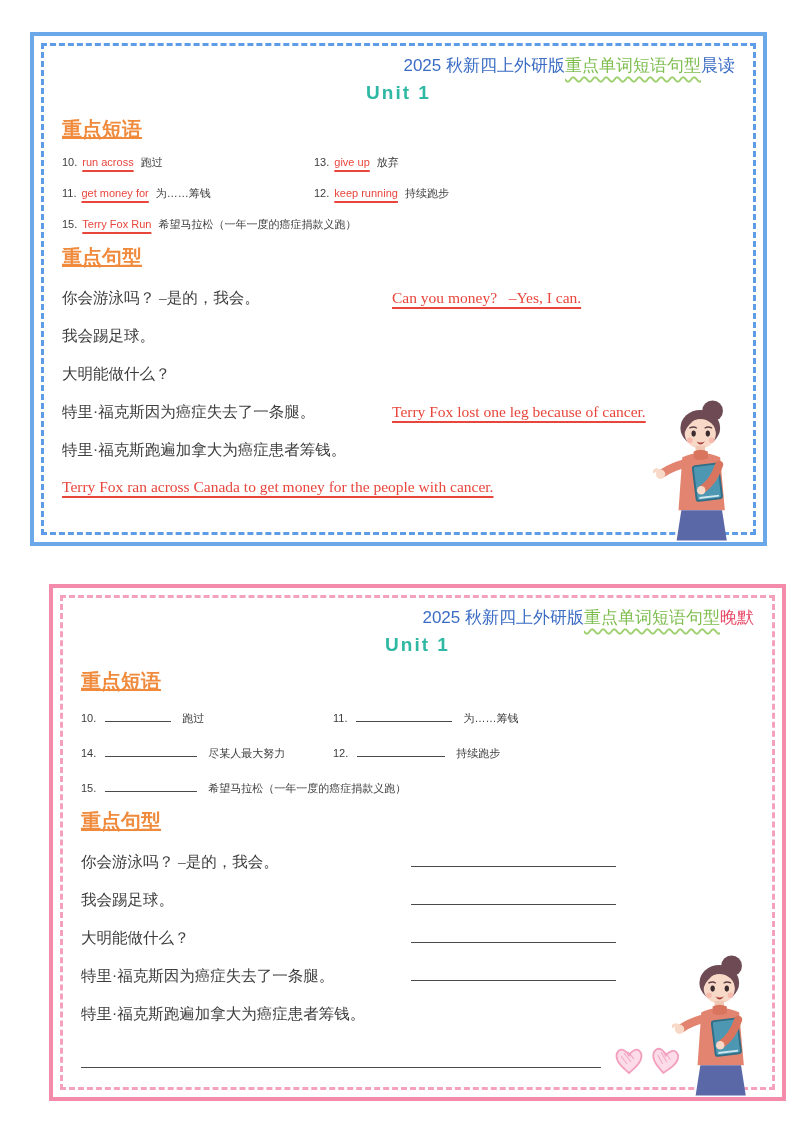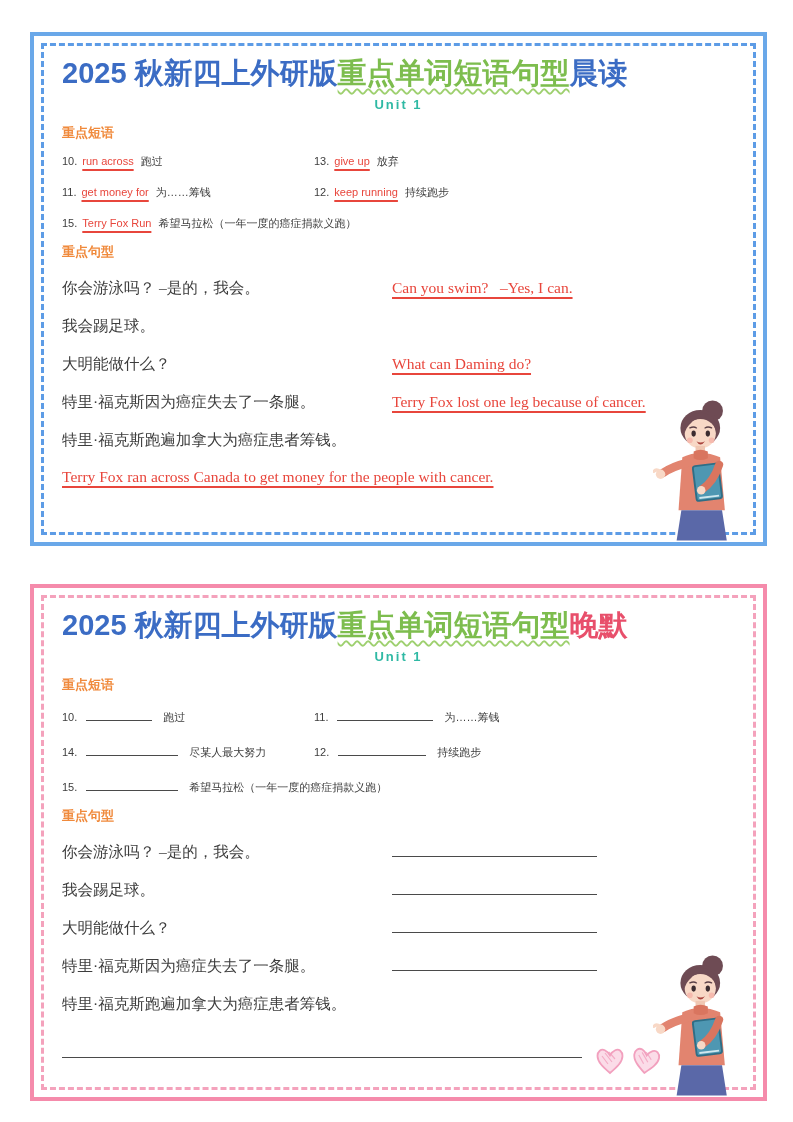--- a/index.html
+++ b/index.html
@@ -5,32 +5,32 @@
   html,body{margin:0;padding:0;background:#ffffff;}
   body{
     width:793px;height:1122px;position:relative;overflow:hidden;
     font-family:"Liberation Sans","DejaVu Sans",sans-serif;
     color:#3d3d3d;
   }
   .card{position:absolute;left:30px;width:729px;background:#fff;border-width:4px;border-style:solid;}
   .card::before{content:"";position:absolute;inset:-4px;z-index:-1;}
   .card-blue{top:32px;height:506px;border-color:#6aa8e9;}
   .card-blue::before{background:#8cbcec;transform:translate(-7px,11px) rotate(-1.1deg);}
-  .card-pink{top:584px;height:509px;border-color:#f58bab;}
+  .card-pink{top:584px;height:509px;border-color:#f58bab;margin-left:19px;}
   .card-pink::before{background:#f49fbc;transform:translate(5px,9px) rotate(-1.8deg);}
   .dashed{position:absolute;inset:7px;border:3px dashed;pointer-events:none;}
   .card-blue .dashed{border-color:#5d9ce6;}
   .card-pink .dashed{border-color:#f4a2bc;}
   .content{position:relative;padding:20px 28px 0 28px;z-index:1;}
-  .title{text-align:left;font-size:29px;font-weight:700;line-height:1.2;white-space:nowrap;}
+  .title{text-align:right;font-size:17px;font-weight:400;line-height:1.2;white-space:nowrap;}
   .t-blue{color:#3b6cc4;}
   .t-green{color:#7dbd4e;text-decoration:underline wavy #9ed06f 2px;text-underline-offset:5px;}
   .t-red{color:#e84f6b;}
-  .unit{text-align:center;font-size:13px;font-weight:800;color:#2fb9a4;letter-spacing:2px;margin-top:6px;}
-  .h-orange{color:#f08a3c;font-size:13px;font-weight:800;margin-top:12px;}
+  .unit{text-align:center;font-size:19px;font-weight:800;color:#2fb9a4;letter-spacing:2px;margin-top:6px;}
+  .h-orange{color:#f08a3c;font-size:20px;font-weight:800;margin-top:12px;text-decoration:underline;}
   .phrases{display:grid;grid-template-columns:252px 1fr;row-gap:16px;margin-top:12px;font-size:11px;}
   .ph{white-space:nowrap;}
   .no{margin-right:5px;}
   .en{color:#e8463c;}
   .u{text-decoration:underline;text-decoration-color:#e8463c;text-decoration-thickness:1.5px;text-underline-offset:4px;}
   .ph .cn{margin-left:7px;}
   .sentences{margin-top:14px;font-size:15.5px;font-family:Liberation Serif, serif;}
   .srow{display:grid;grid-template-columns:330px 1fr;align-items:baseline;margin:17px 0;}
   .srow .cn,.srow .en{white-space:pre-wrap;}
   .full-en{font-size:15.5px;}
@@ -96,28 +96,27 @@
       <div class="ph"><span class="no">13.</span><span class="en u">give up</span><span class="cn">放弃</span></div>
       <div class="ph"><span class="no">11.</span><span class="en u">get money for</span><span class="cn">为……筹钱</span></div>
       <div class="ph"><span class="no">12.</span><span class="en u">keep running</span><span class="cn">持续跑步</span></div>
       <div class="ph"><span class="no">15.</span><span class="en u">Terry Fox Run</span><span class="cn">希望马拉松（一年一度的癌症捐款义跑）</span></div>
     </div>
 
     <div class="h-orange">重点句型</div>
     <div class="sentences">
       <div class="srow">
           <span class="cn">你会游泳吗？ –是的，我会。</span>
-          <span class="en u">Can you swim?   –Yes, I can.</span>
+          <span class="en u">Can you money?   –Yes, I can.</span>
         </div>
       <div class="srow">
           <span class="cn">我会踢足球。</span>
         </div>
       <div class="srow">
           <span class="cn">大明能做什么？</span>
-          <span class="en u">What can Daming do?</span>
         </div>
       <div class="srow">
           <span class="cn">特里·福克斯因为癌症失去了一条腿。</span>
           <span class="en u">Terry Fox lost one leg because of cancer.</span>
         </div>
       <div class="srow">
           <span class="cn">特里·福克斯跑遍加拿大为癌症患者筹钱。</span>
         </div>
       <div class="full-en en u">Terry Fox ran across Canada to get money for the people with cancer.</div>
     </div>

